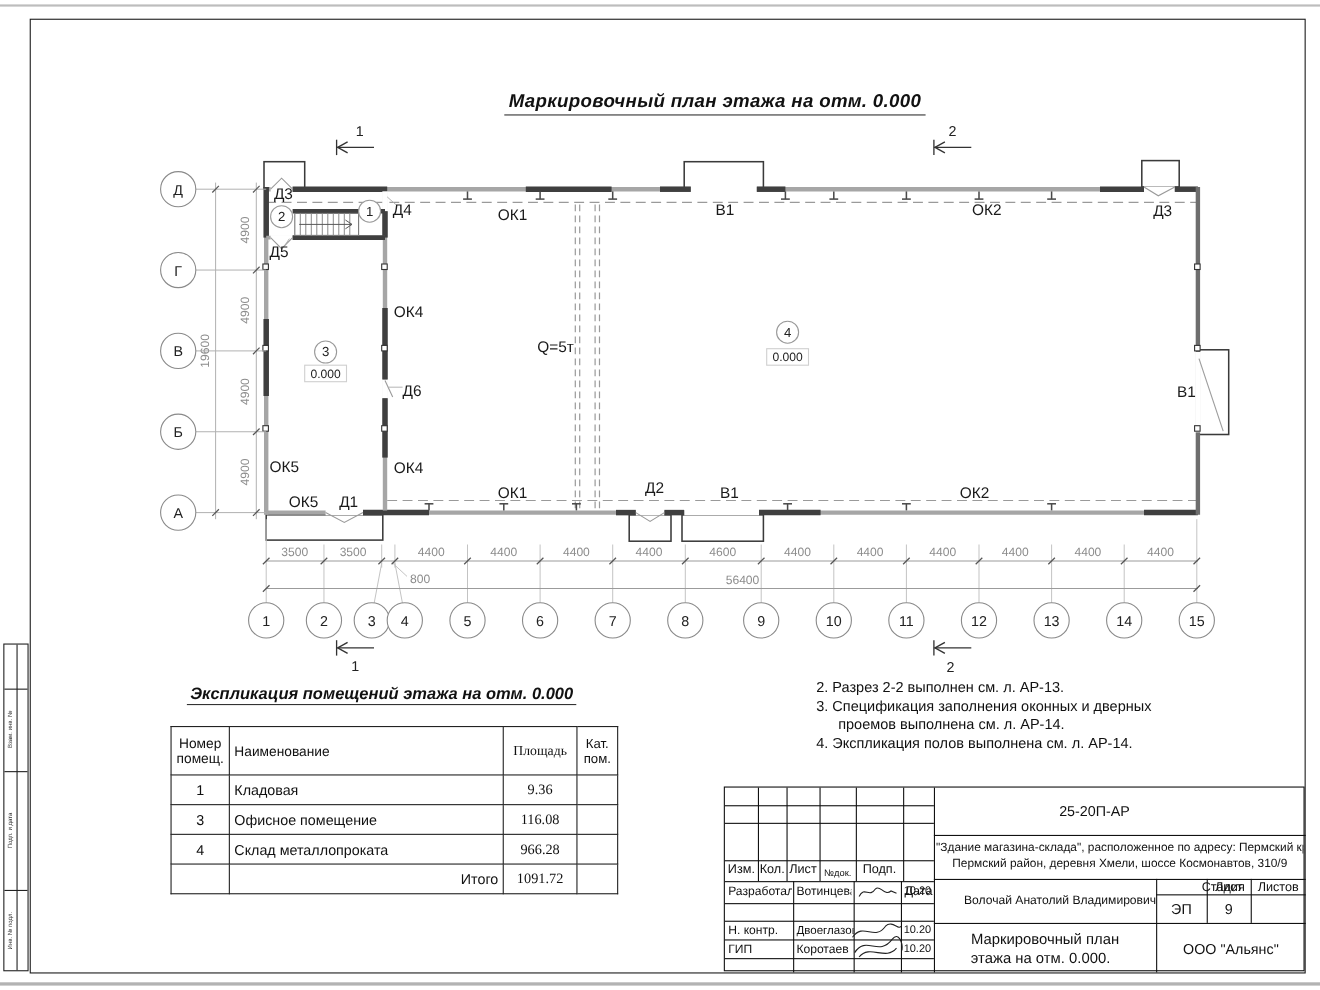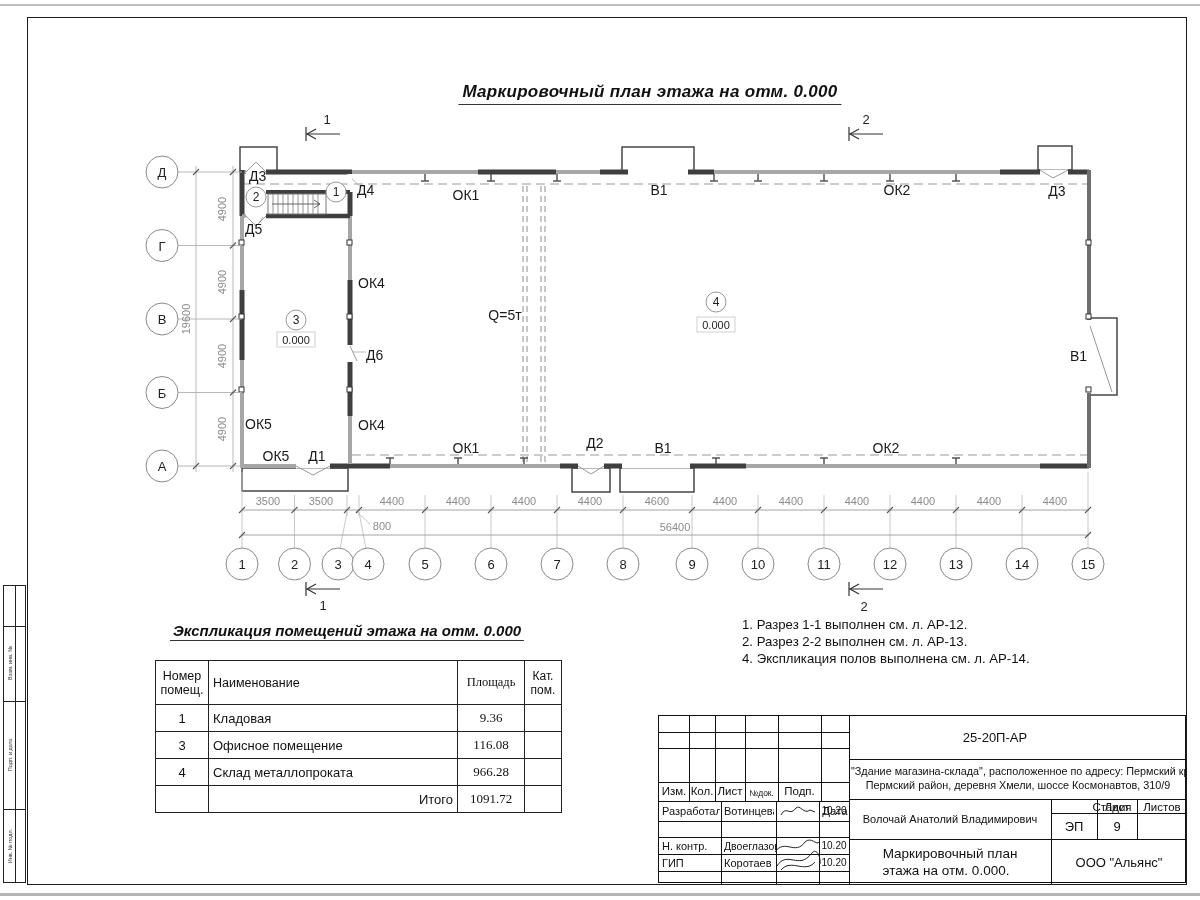--- a/index.html
+++ b/index.html
@@ -444,22 +444,22 @@
     <tr class="row">
       <td class="c-num"></td>
       <td class="c-name total-lbl">Итого</td>
       <td class="c-area">1091.72</td>
       <td class="c-cat"></td>
     </tr>
   </tbody>
     </table>
 
   <div class="notes">
-    <div>1. Разрез 1-1 выполнен см. л. АР-12.</div>
     <div>2. Разрез 2-2 выполнен см. л. АР-13.</div>
+    <div>3. Спецификация заполнения оконных и дверных проемов выполнена см. л. АР-14.</div>
     <div>4. Экспликация полов выполнена см. л. АР-14.</div>
   </div>
 
   <div class="tb">
     <div class="vl" style="left:190px;top:0;height:168px;border-left-width:1.4px;"></div>
     <div class="vl" style="left:30px;top:0;height:85px;"></div>
     <div class="vl" style="left:56px;top:0;height:85px;"></div>
     <div class="vl" style="left:86px;top:0;height:85px;"></div>
     <div class="vl" style="left:119px;top:0;height:85px;"></div>
     <div class="vl" style="left:162px;top:0;height:85px;"></div>
@@ -502,21 +502,21 @@
     <svg class="sig-svg" style="left:119px;top:87px;" width="40" height="16">
       <path d="M3,12 C8,2 12,14 18,5 C22,1 26,12 32,7 L37,9" fill="none" stroke="#222" stroke-width="1"></path>
     </svg>
     <svg class="sig-svg" style="left:112px;top:120px;" width="52" height="40">
       <path d="M4,16 C14,2 24,20 34,6 C40,0 46,10 48,6 M6,30 C16,14 28,34 40,18 C46,10 50,22 49,28 M10,34 C20,22 34,38 44,26" fill="none" stroke="#222" stroke-width="1"></path>
     </svg>
 
     <div class="cell c" style="left:190px;top:14px;width:292px;font-size:13px;">25-20П-АР</div>
     <div class="cell c" style="left:192px;top:49px;width:334px;font-size:10.8px;">"Здание магазина-склада", расположенное по адресу: Пермский край,</div>
     <div class="cell c" style="left:192px;top:63px;width:334px;font-size:10.8px;">Пермский район, деревня Хмели, шоссе Космонавтов, 310/9</div>
-    <div class="cell c" style="left:190px;top:97px;width:202px;font-size:11px;">Волочай Анатолий Владимирович</div>
+    <div class="cell c" style="left:190px;top:97px;width:202px;font-size:11px;text-align:right;">Волочай Анатолий Владимирович</div>
     <div class="cell c" style="left:392px;top:85px;width:46px;font-size:11.5px;margin-left:38px;">Стадия</div>
     <div class="cell c" style="left:438px;top:85px;width:40px;font-size:11.5px;">Лист</div>
     <div class="cell c" style="left:478px;top:85px;width:50px;font-size:11.5px;">Листов</div>
     <div class="cell c" style="left:392px;top:103px;width:46px;font-size:13px;">ЭП</div>
     <div class="cell c" style="left:438px;top:103px;width:40px;font-size:13px;">9</div>
     <div class="cell c" style="left:478px;top:103px;width:50px;font-size:13px;"></div>
     <div class="cell c" style="left:190px;top:130px;width:202px;font-size:13.5px;text-align:center;">Маркировочный план</div>
     <div class="cell c" style="left:186px;top:147px;width:202px;font-size:13.5px;">этажа на отм. 0.000.</div>
     <div class="cell c" style="left:392px;top:139px;width:136px;font-size:13px;">ООО "Альянс"</div>
   </div>

